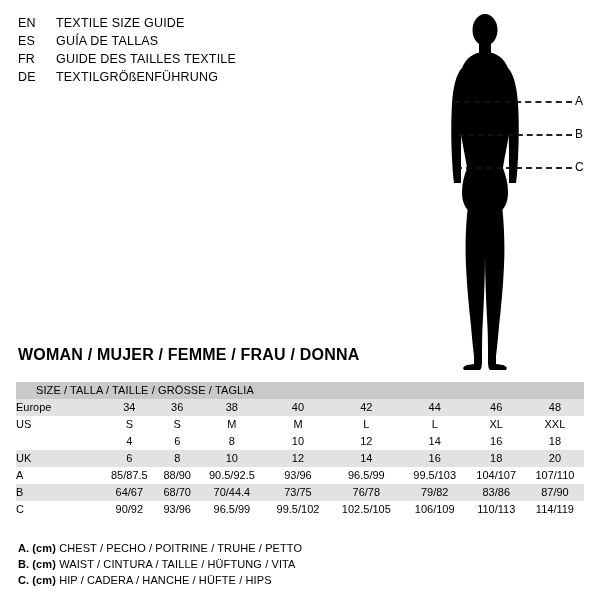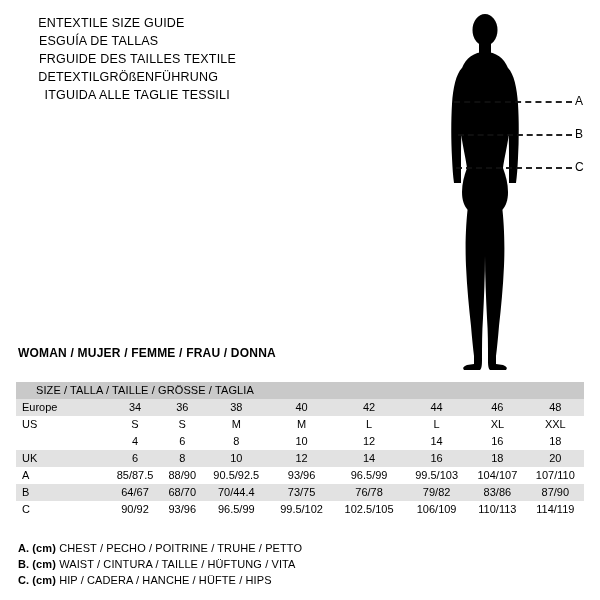--- a/index.html
+++ b/index.html
@@ -26,21 +26,20 @@
     position: absolute;
     left: 18px;
     top: 14px;
     width: 320px;
   }
   .lang-row {
     display: flex;
     align-items: baseline;
     height: 18px;
     line-height: 18px;
-    text-align: right;
   }
   .lang-code {
     width: 38px;
     font-size: 12.5px;
     letter-spacing: 0.2px;
   }
   .lang-text {
     font-size: 12.5px;
     letter-spacing: 0.2px;
   }
@@ -70,21 +69,21 @@
     font-weight: 400;
     color: #000;
     line-height: 12px;
   }
 
   
   .woman-caption {
     position: absolute;
     left: 18px;
     top: 346px;
-    font-size: 12px;
+    font-size: 16px;
     font-weight: bold;
     letter-spacing: 0.2px;
   }
 
   
   .size-table {
     position: absolute;
     left: 16px;
     top: 382px;
     width: 568px;
@@ -101,21 +100,20 @@
   }
   .size-table tr.head td {
     background: #c9c9c9;
     text-align: left;
     padding-left: 20px;
     font-size: 11px;
     letter-spacing: 0.1px;
   }
   .size-table td.rowlabel {
     text-align: left;
-    padding-left: 6px;
     width: 86px;
   }
   .size-table tr.shade td {
     background: #e2e2e2;
   }
   .size-table tr.plain td {
     background: #ffffff;
   }
 
   
@@ -148,24 +146,20 @@
       <span class="lang-code">ES</span>
       <span class="lang-text">GUÍA DE TALLAS</span>
     </div>
     <div class="lang-row">
       <span class="lang-code">FR</span>
       <span class="lang-text">GUIDE DES TAILLES TEXTILE</span>
     </div>
     <div class="lang-row">
       <span class="lang-code">DE</span>
       <span class="lang-text">TEXTILGRÖßENFÜHRUNG</span>
-    </div>
-    <div class="lang-row">
-      <span class="lang-code">IT</span>
-      <span class="lang-text">GUIDA ALLE TAGLIE TESSILI</span>
     </div>
   </div>
 
   <div class="figure-area">
     <svg class="figure-svg" width="175" height="370" viewBox="0 0 175 370">
       <g fill="#000000">
 
         <ellipse cx="65" cy="22" rx="12.5" ry="16"></ellipse>
 
         <path d="M59,35 h12 v12 h-12 z"></path>

